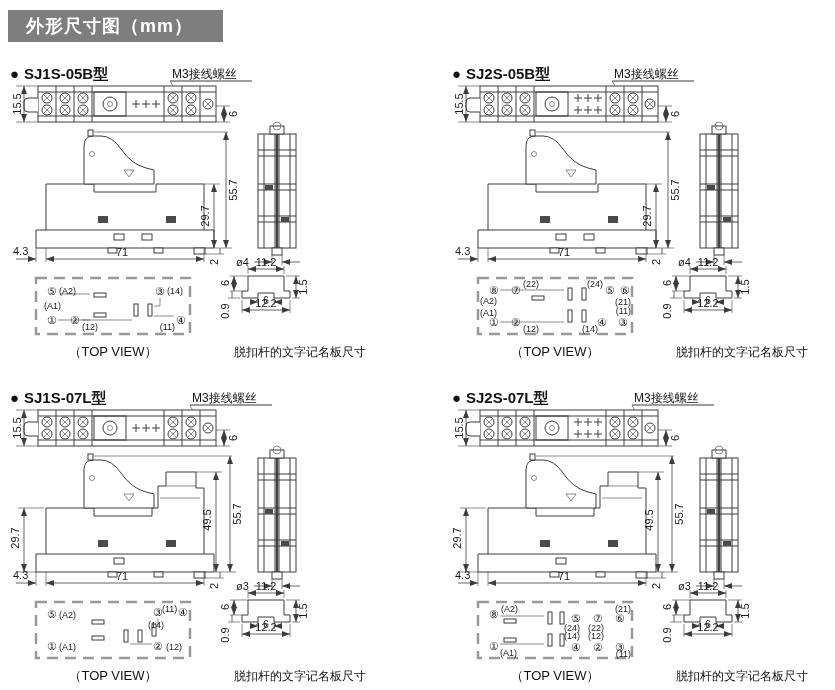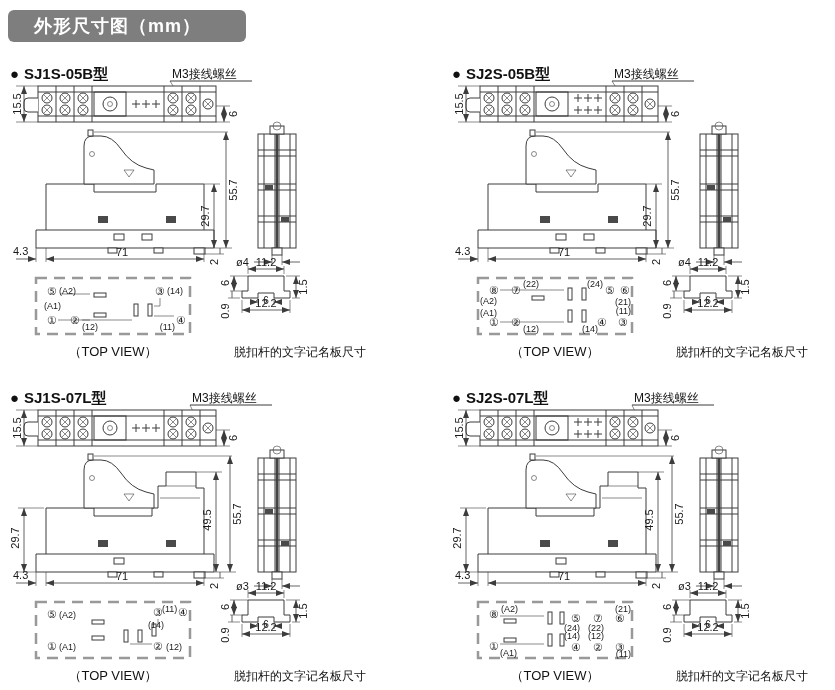--- a/index.html
+++ b/index.html
@@ -1,18 +1,18 @@
 <!DOCTYPE html>
 <html><head>
 <meta charset="utf-8">
 <style>
   html,body{margin:0;padding:0;background:#fff;}
   .page{position:relative;width:835px;height:690px;background:#fff;overflow:hidden;font-family:"Liberation Sans",sans-serif;}
-  .hdr{position:absolute;left:8px;top:10px;width:238px;height:32px;background:#7e7e7e;color:#fff;
-       font-size:18px;font-weight:bold;line-height:32px;padding-left:26px;box-sizing:border-box;letter-spacing:1px;border-radius:6px;}
+  .hdr{position:absolute;left:8px;top:10px;width:215px;height:32px;background:#7e7e7e;color:#fff;
+       font-size:18px;font-weight:bold;line-height:32px;padding-left:18px;box-sizing:border-box;letter-spacing:1px;}
   .quad{position:absolute;width:392px;height:300px;}
   svg text{font-family:"Liberation Sans",sans-serif;}
   .s{stroke:#3c3c3c;stroke-width:1;fill:none;}
   .sf{stroke:#3c3c3c;stroke-width:1;fill:#fff;}
   .sd{fill:#4a4a4a;stroke:none;}
   .thin{stroke:#3c3c3c;stroke-width:.6;fill:none;}
   .d{stroke:#3c3c3c;stroke-width:.8;fill:none;}
   .dash{stroke:#999;stroke-width:2.5;fill:none;stroke-dasharray:11 7;}
   .t{font-size:11px;fill:#1a1a1a;}
   .t10{font-size:10px;fill:#1a1a1a;}

